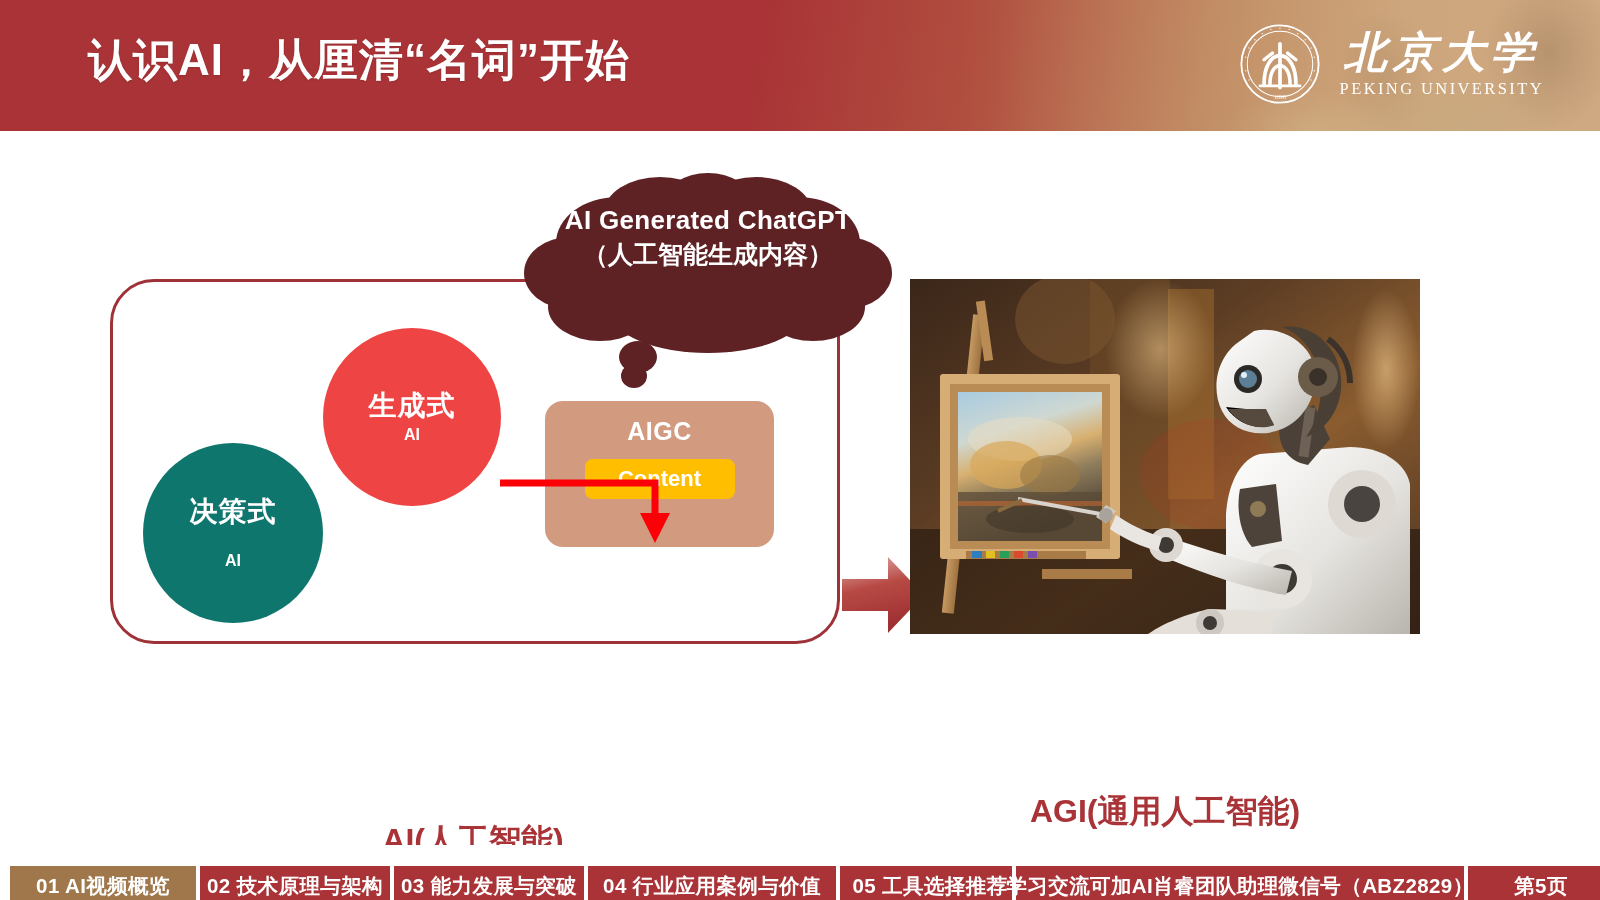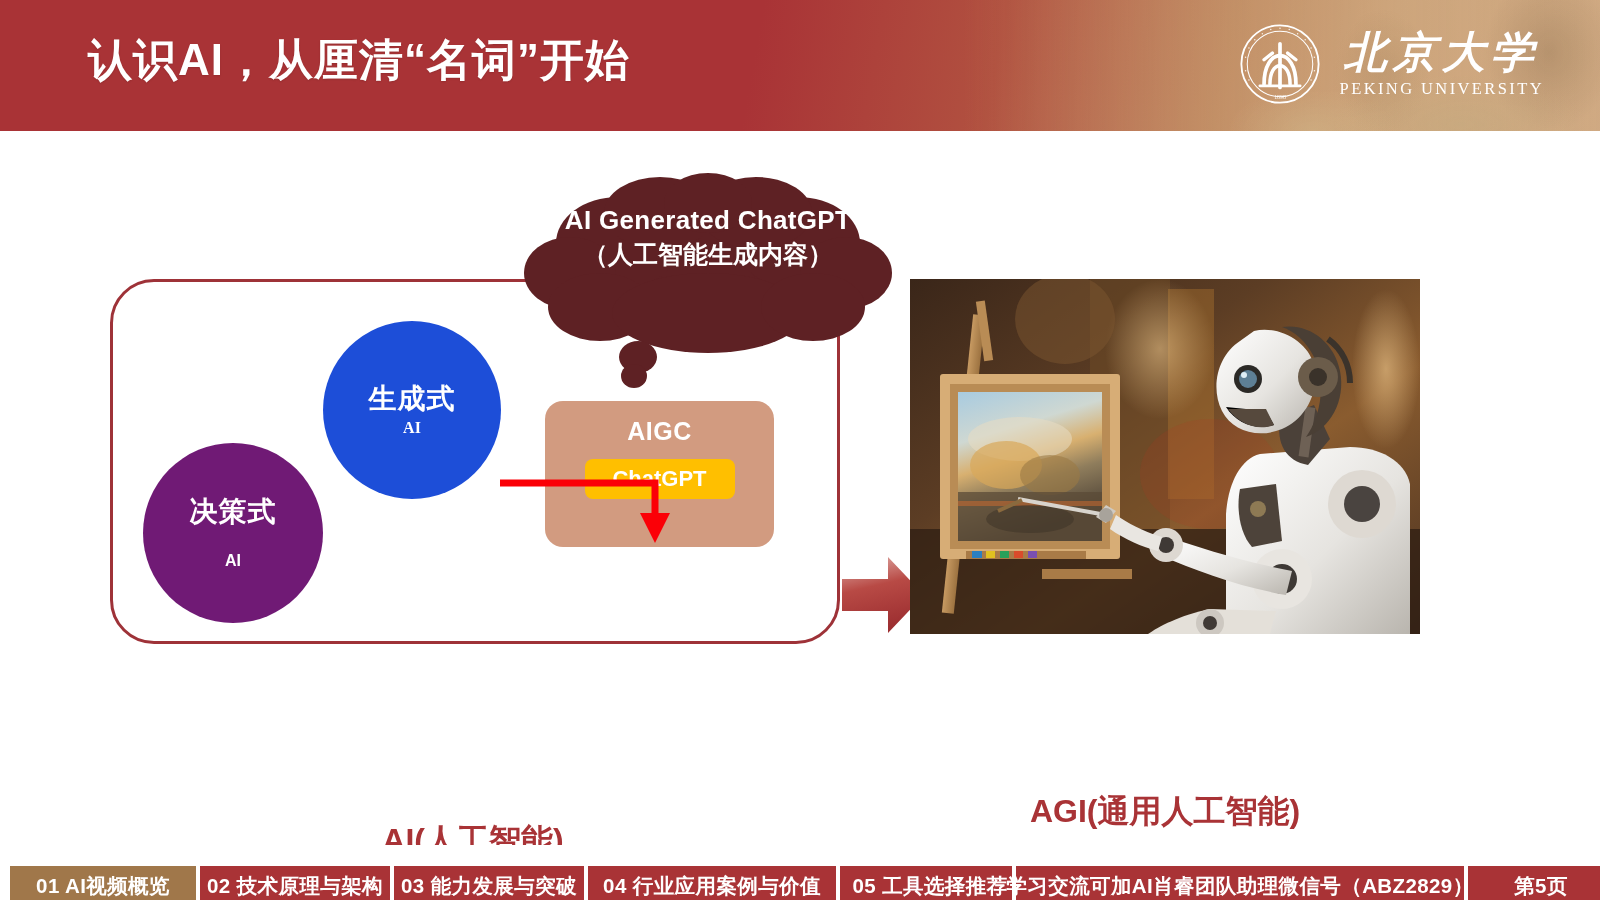--- a/index.html
+++ b/index.html
@@ -111,28 +111,27 @@
     display: flex;
     flex-direction: column;
     align-items: center;
     justify-content: center;
     color: #ffffff;
     text-align: center;
   }
   .circle-decision {
     left: 143px; top: 312px;
     width: 180px; height: 180px;
-    background: #701a75;
+    background: #0f766e;
     gap: 20px;
   }
   .circle-generative {
-    left: 323px; top: 190px;
+    left: 323px; top: 197px;
     width: 178px; height: 178px;
-    background: #1d4ed8;
-    font-family: Liberation Serif, serif;
+    background: #ef4444;
   }
   .circle-cn {
     font-size: 28px;
     font-weight: 700;
     line-height: 1.12;
     letter-spacing: 1px;
   }
   .circle-en {
     font-size: 16px;
     font-weight: 700;
@@ -330,21 +329,21 @@
     <div class="circle-en">AI</div>
   </div>
 
   <div class="bubble-circle circle-generative">
     <div class="circle-cn">生成式</div>
     <div class="circle-en">AI</div>
   </div>
 
   <div class="aigc-box">
     <div class="aigc-label">AIGC</div>
-    <div class="chatgpt-pill">ChatGPT</div>
+    <div class="chatgpt-pill">Content</div>
   </div>
 
   <svg class="red-arrow-svg" viewBox="0 0 200 110">
     <path d="M5 22 L160 22 L160 58" stroke="#fb0007" stroke-width="7" fill="none"></path>
     <polygon points="160,82 145,52 175,52" fill="#fb0007"></polygon>
   </svg>
 
   <div class="thought-bubble">
     <svg viewBox="0 0 400 300" width="400" height="300">
       <g fill="#5e2124">

